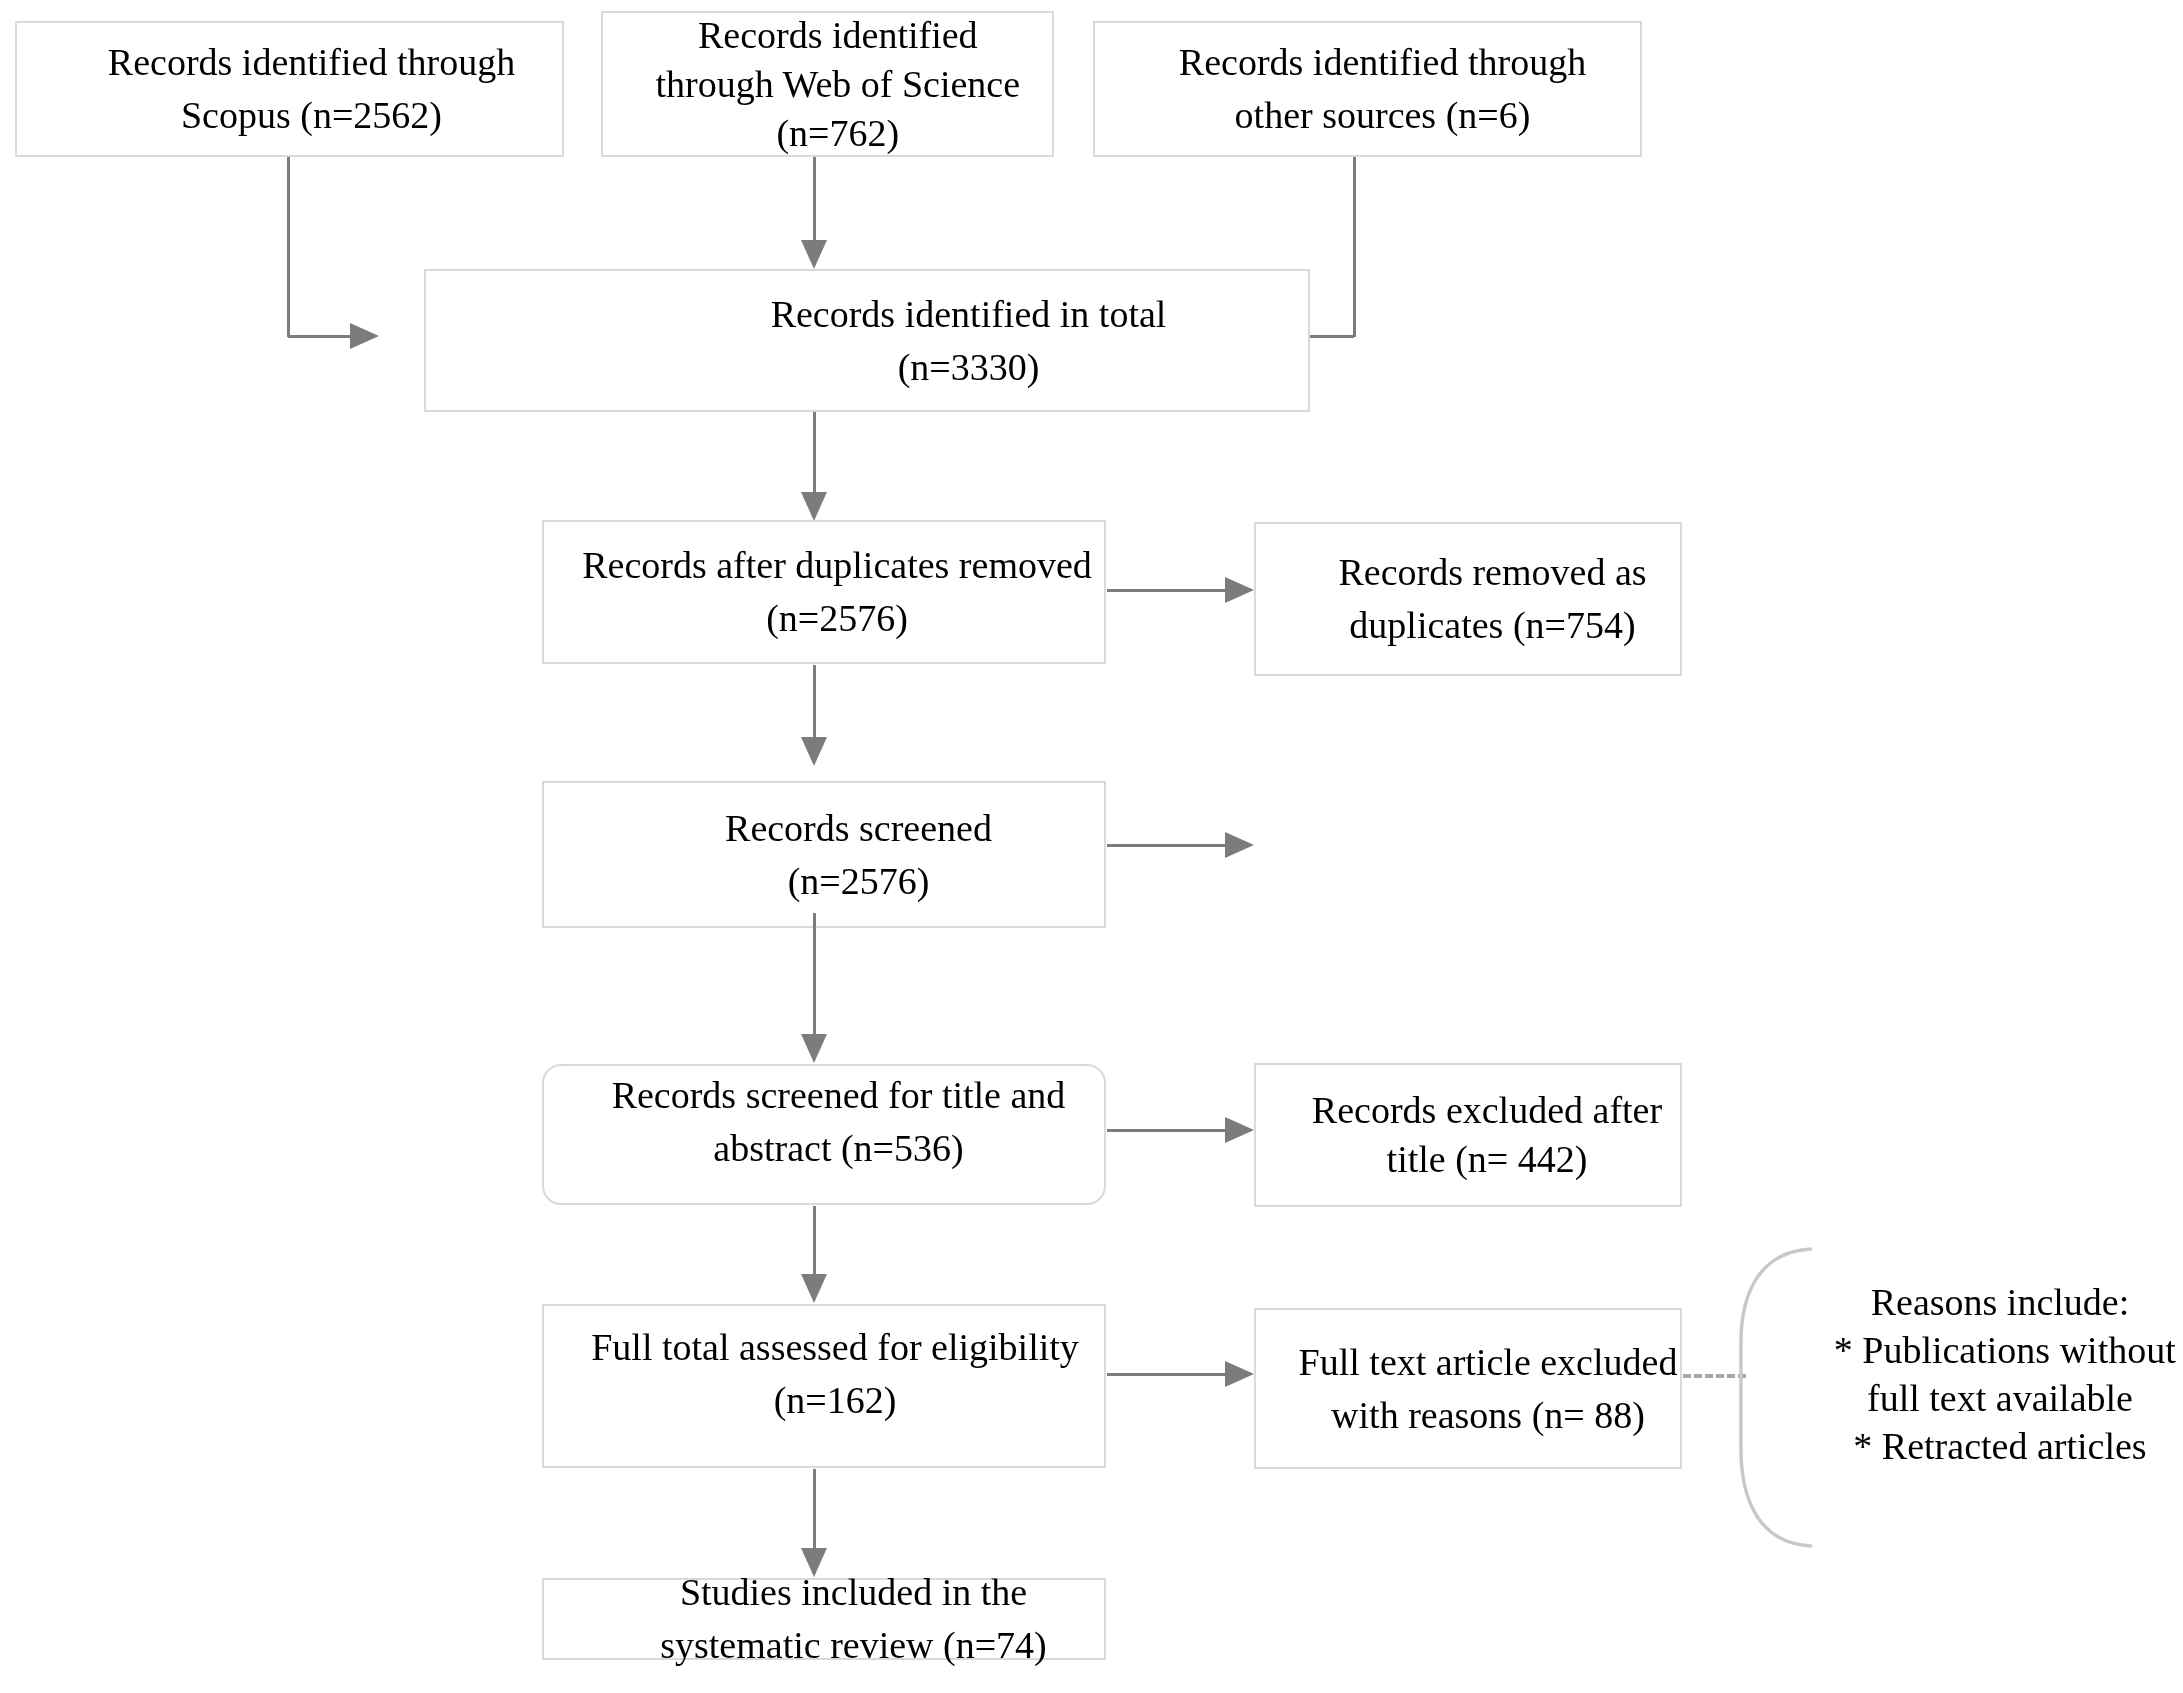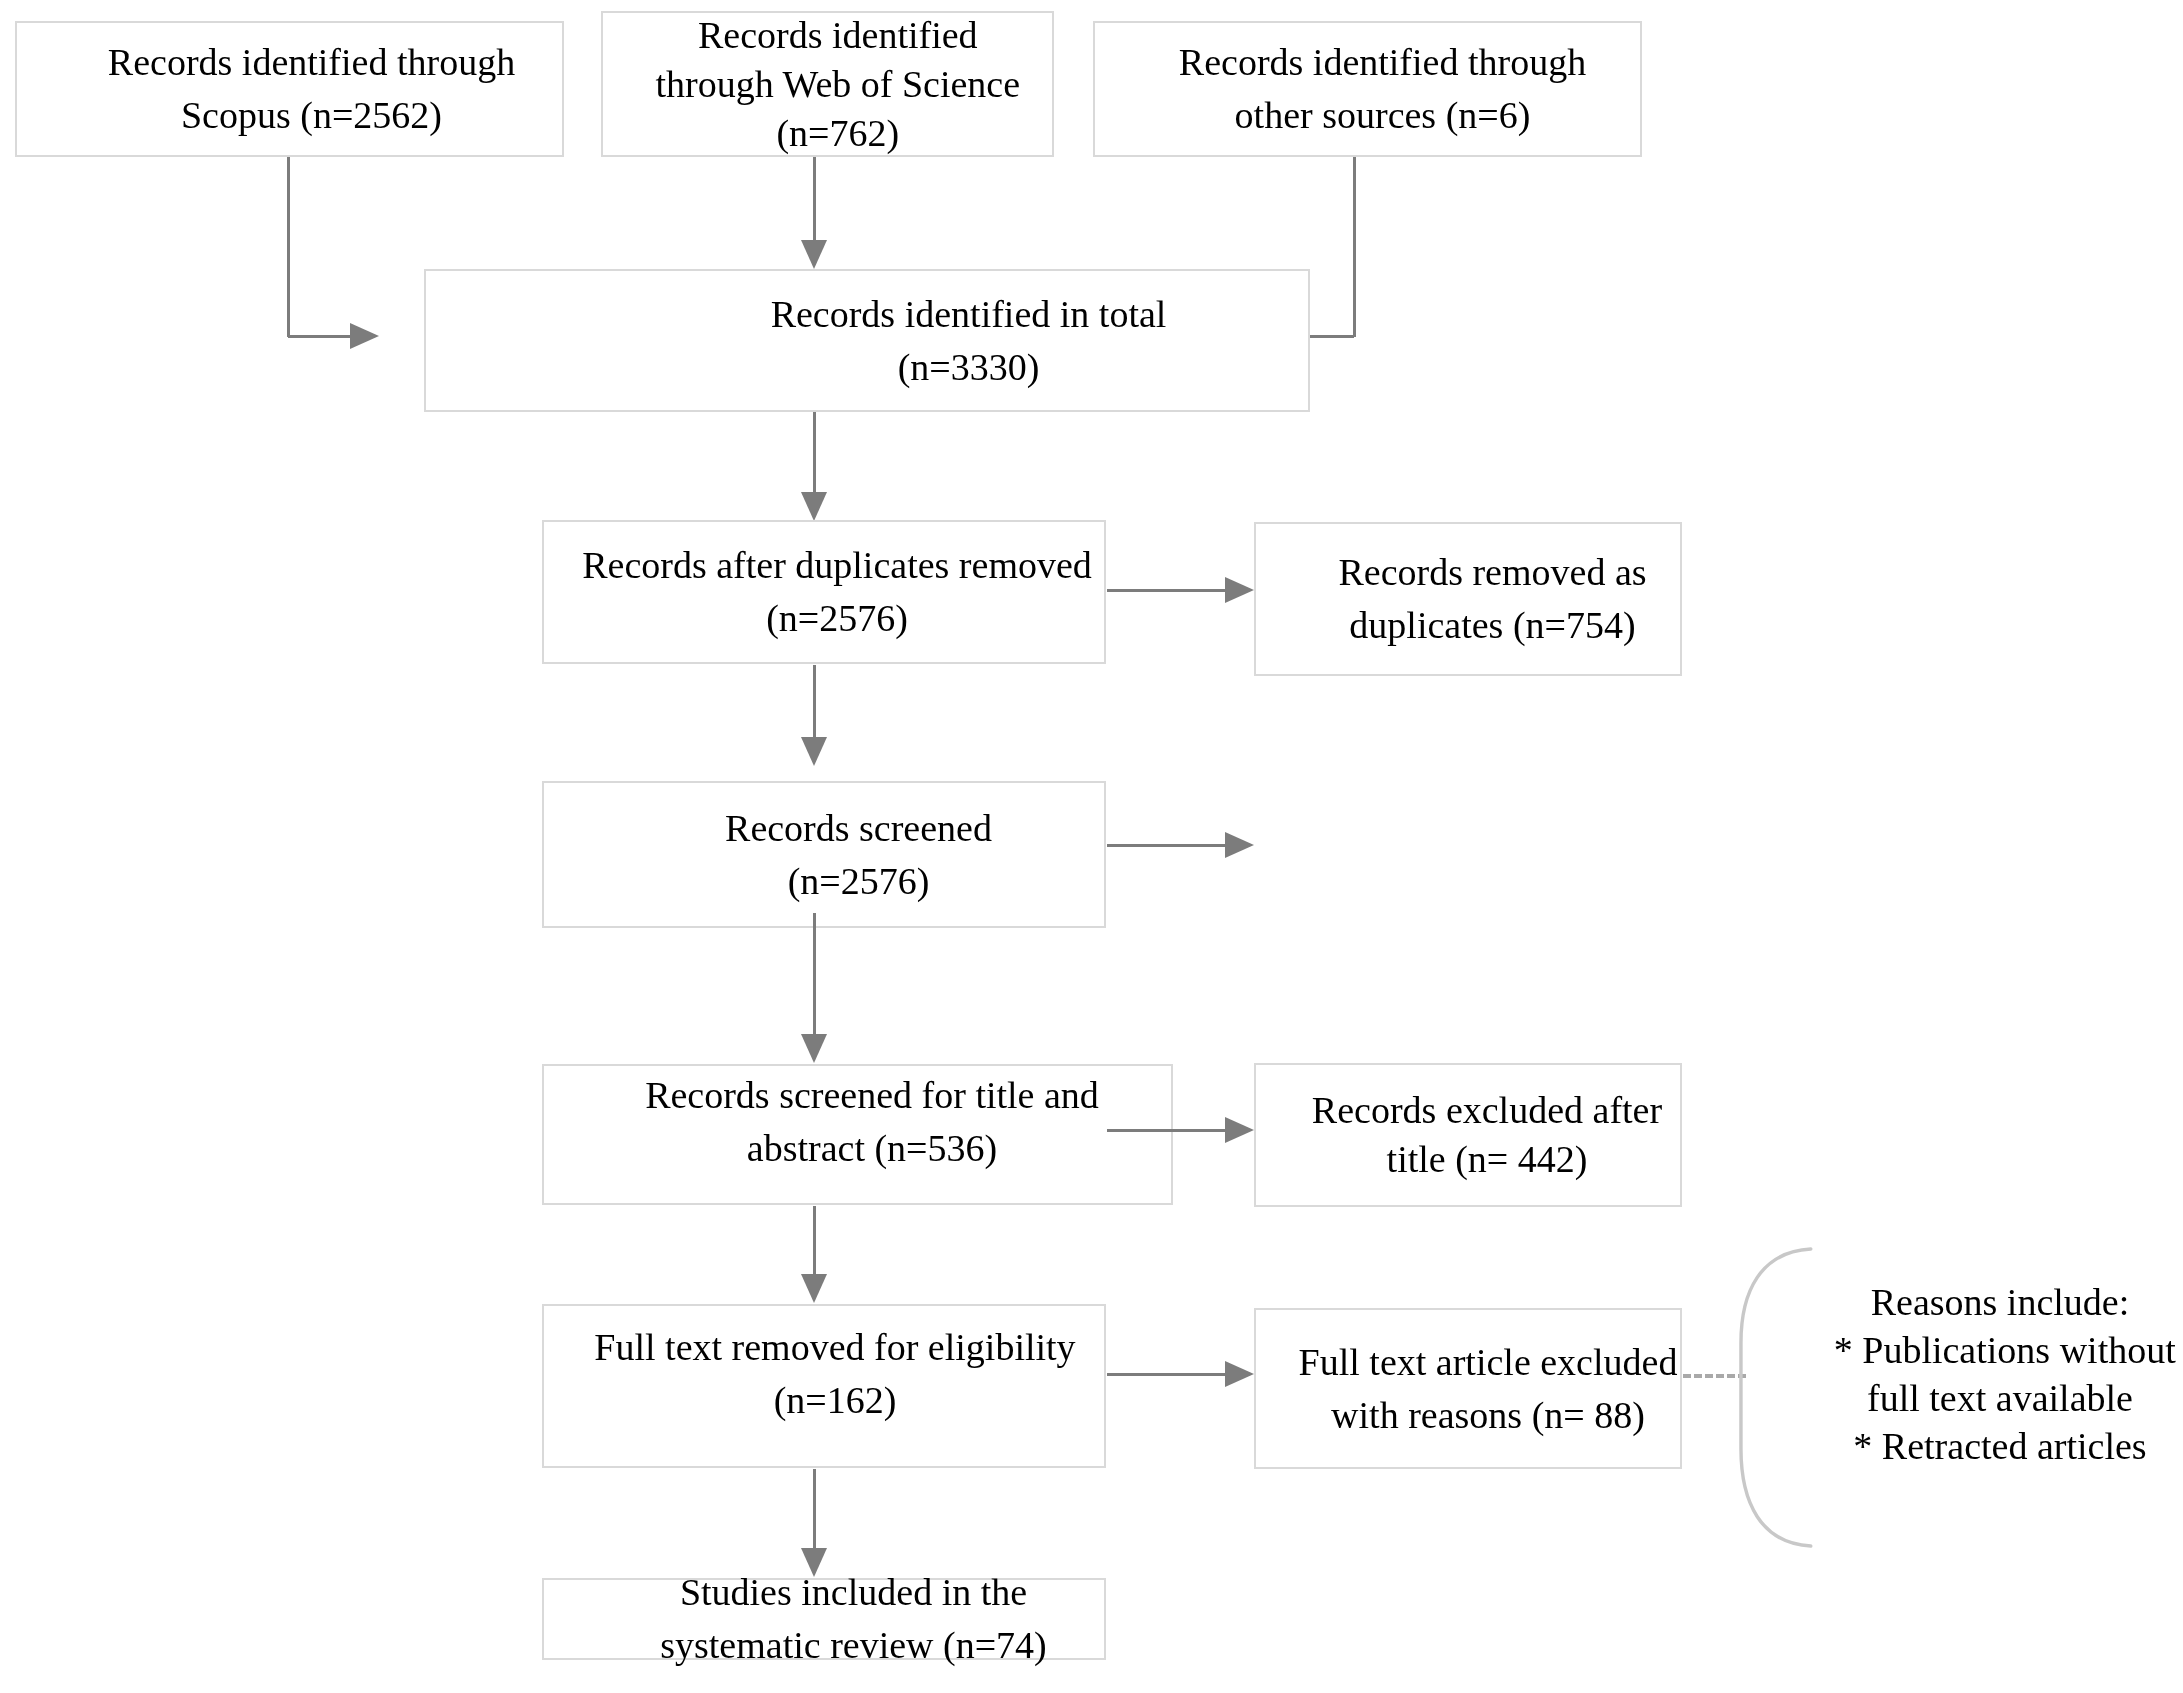--- a/index.html
+++ b/index.html
@@ -101,37 +101,37 @@
     <div class="bline">Records screened</div>
     <div class="bline">(n=2576)</div>
   </div>
 
   <div class="line-h" style="left:1107px; top:844px; width:121px;"></div>
   <div class="ah ah-right" style="left:1225px; top:832px;"></div>
 
   <div class="line-v" style="left:813px; top:913px; height:122px;"></div>
   <div class="ah ah-down" style="left:801px; top:1034px;"></div>
 
-  <div class="box" style="left:542px; top:1064px; width:631px; height:141px; padding-left:29px; padding-top:2.7px; justify-content:flex-start;">
+  <div class="box" style="left:542px; top:1064px; width:564px; height:141px; padding-left:29px; padding-top:2.7px; justify-content:flex-start;border-radius:19px;">
     <div class="bline">Records screened for title and</div>
     <div class="bline">abstract (n=536)</div>
   </div>
 
   <div class="box tight" style="left:1254px; top:1063px; width:428px; height:144px; padding-left:38px;">
     <div class="bline">Records excluded after</div>
     <div class="bline">title (n= 442)</div>
   </div>
   <div class="line-h" style="left:1107px; top:1129px; width:121px;"></div>
   <div class="ah ah-right" style="left:1225px; top:1117px;"></div>
 
   <div class="line-v" style="left:813px; top:1206px; height:70px;"></div>
   <div class="ah ah-down" style="left:801px; top:1274px;"></div>
 
   <div class="box" style="left:542px; top:1304px; width:564px; height:164px; padding-left:22px; padding-bottom:25px;">
-    <div class="bline">Full text removed for eligibility</div>
+    <div class="bline">Full total assessed for eligibility</div>
     <div class="bline">(n=162)</div>
   </div>
 
   <div class="box" style="left:1254px; top:1308px; width:428px; height:161px; padding-left:40px;">
     <div class="bline">Full text article excluded</div>
     <div class="bline">with reasons (n= 88)</div>
   </div>
   <div class="line-h" style="left:1107px; top:1373px; width:121px;"></div>
   <div class="ah ah-right" style="left:1225px; top:1361px;"></div>
 

